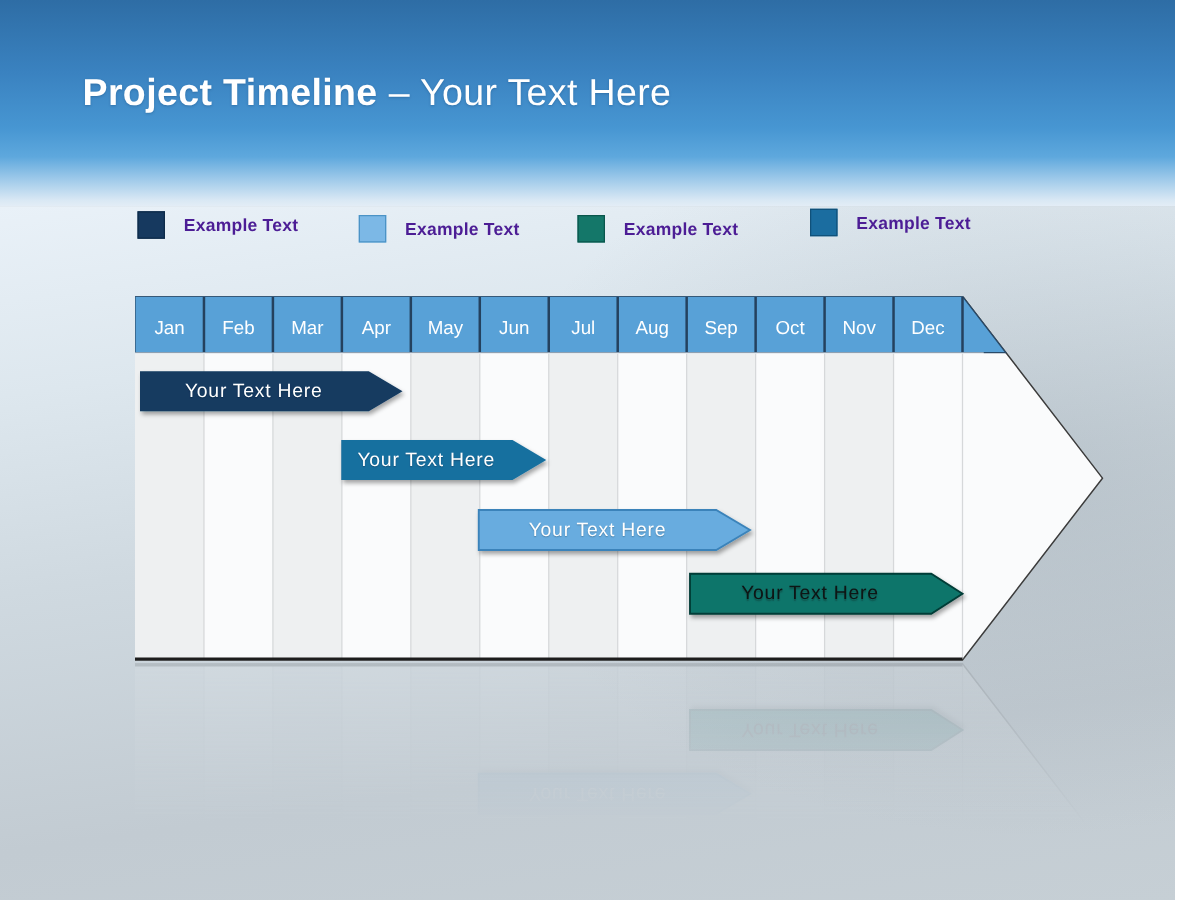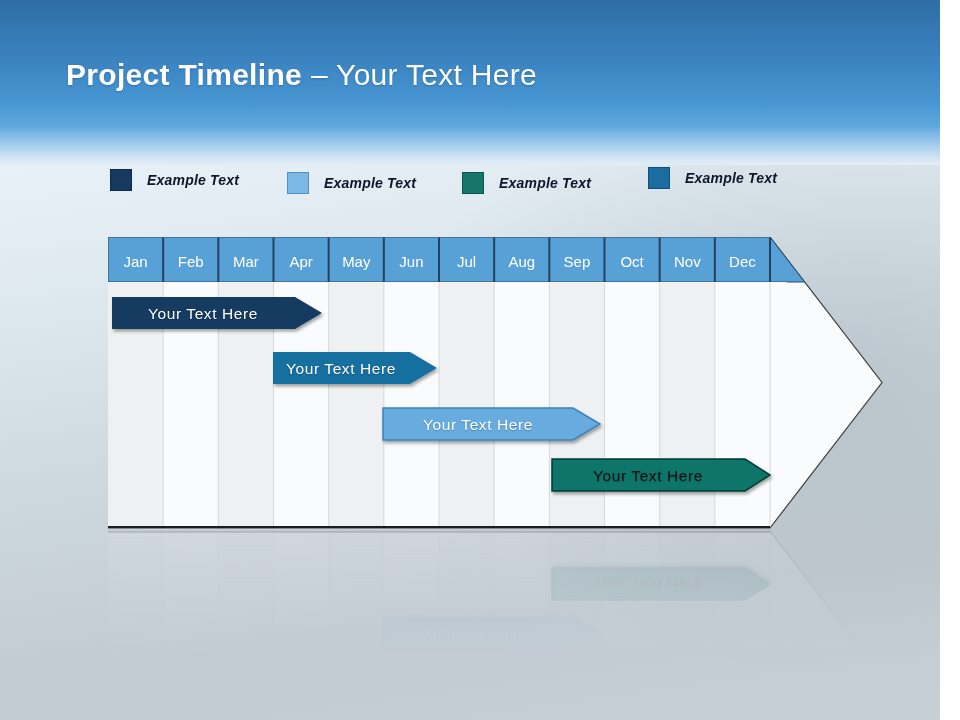--- a/index.html
+++ b/index.html
@@ -15,21 +15,21 @@
   .bg-shade{position:absolute;left:0;top:165px;width:960px;height:555px;
     background:radial-gradient(ellipse 620px 420px at 86% 38%, rgba(140,152,161,.30) 0%, rgba(140,152,161,0) 70%);}
 
   .title{position:absolute;left:66px;top:58px;margin:0;color:#ffffff;font-size:30px;
     font-weight:normal;letter-spacing:.3px;white-space:nowrap;text-shadow:0 1px 2px rgba(0,40,80,.25);}
   .title .bold{font-weight:bold;}
   .title .rest{margin-left:9px;}
 
   .legend-item{position:absolute;display:flex;align-items:center;}
   .legend-swatch{width:22px;height:22px;border:1px solid #333;box-sizing:border-box;flex:0 0 auto;}
-  .legend-label{margin-left:15px;font-size:14px;font-weight:bold;color:#0f172a;letter-spacing:.2px;white-space:nowrap;font-style:italic;}
+  .legend-label{margin-left:15px;font-size:14px;font-weight:bold;color:#4c1d95;letter-spacing:.2px;white-space:nowrap;}
   .li-0{left:110px;top:169px;}
   .li-1{left:287px;top:172px;}
   .li-2{left:462px;top:172px;}
   .li-3{left:648px;top:167px;}
 
   .timeline-svg{position:absolute;left:108px;top:237px;width:775px;height:292px;}
   .month{font-family:"Liberation Sans",sans-serif;font-size:15px;fill:#ffffff;}
   .bar-label{font-family:"Liberation Sans",sans-serif;font-size:15.5px;letter-spacing:.6px;
     paint-order:stroke;text-shadow:0 1px 1px rgba(0,0,0,.25);}
 

